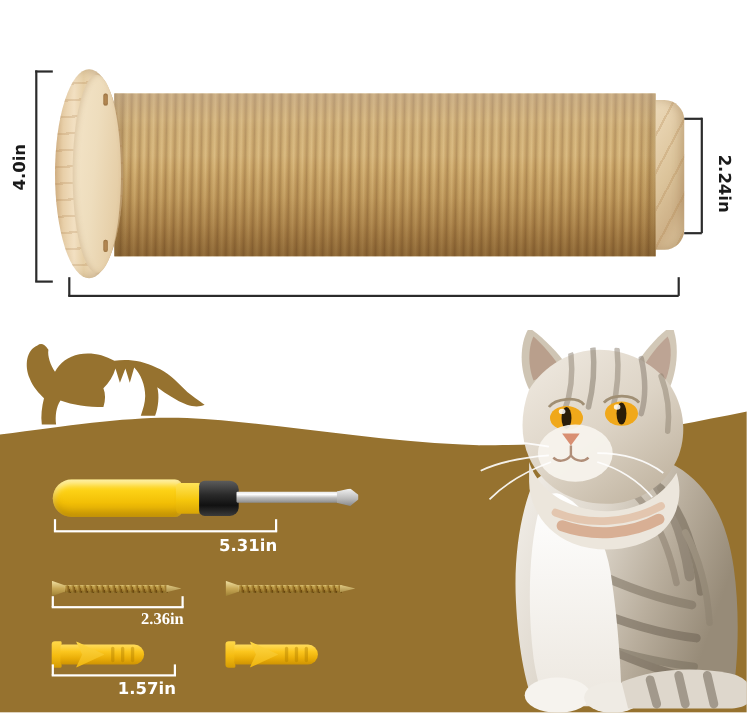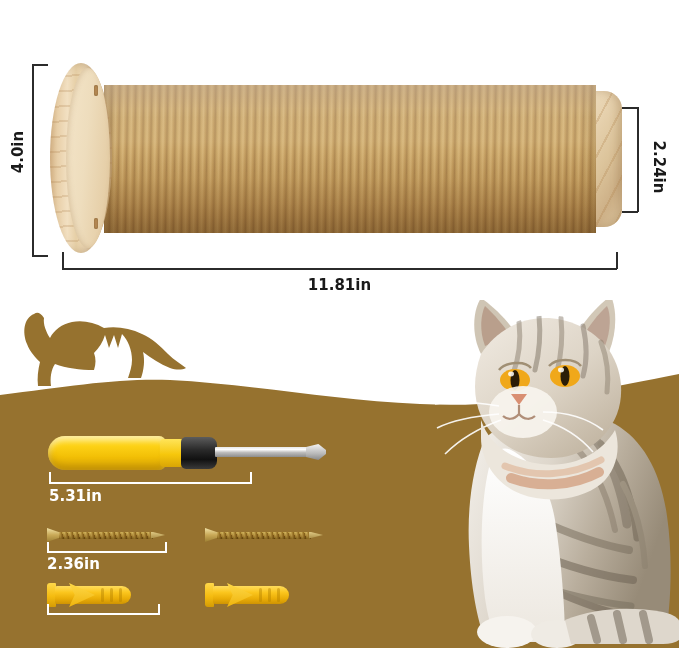--- a/index.html
+++ b/index.html
@@ -238,21 +238,21 @@
     position:absolute; top:5px; width:3px; height:14px;
     background: rgba(180,128,0,.45); border-radius:2px;
   }
 
   
   .wdim { position:absolute; background:#ffffff; }
   .wlabel {
     position:absolute;
     font-family:"DejaVu Sans", sans-serif;
     font-weight:bold; font-size:15px; color:#ffffff;
-    text-align:left;
+    text-align:right;
   }
 </style>
 </head>
 <body>
 
 <div id="page">
 
 
   <div class="product-area">
 
@@ -279,21 +279,20 @@
   <div class="label-v">4.0in</div>
 
   <div class="dim-line brk-v-right"></div>
   <div class="dim-line brk-v-right-t"></div>
   <div class="dim-line brk-v-right-b"></div>
   <div class="label-v2">2.24in</div>
 
   <div class="dim-line brk-h"></div>
   <div class="dim-line brk-h-l"></div>
   <div class="dim-line brk-h-r"></div>
-  <div class="label-h">11.81in</div>
 
   <div class="scene">
     <svg class="hill" viewBox="0 0 679 348" preserveAspectRatio="none">
       <path d="M0,95 C70,86 120,78 170,80 C250,84 330,100 420,104
                C500,108 570,96 679,74 L679,348 L0,348 Z" fill="#96722F"></path>
     </svg>
 
     <svg class="cat-silhouette" viewBox="0 0 200 105">
       <path fill="#96722F" d="
         M24,6 C14,10 12,24 17,36 C20,44 26,50 30,54
@@ -434,21 +433,21 @@
 
   <div class="screw" style="left:205px; top:528px; width:120px;">
     <div class="screw-head"></div>
     <div class="screw-shaft" style="left:12px; width:94px;"></div>
     <div class="screw-point" style="left:104px;"></div>
   </div>
 
   <div class="wdim" style="left:47px;  top:551px; width:120px; height:2px;"></div>
   <div class="wdim" style="left:47px;  top:542px; width:2px;  height:10px;"></div>
   <div class="wdim" style="left:165px; top:542px; width:2px;  height:10px;"></div>
-  <div class="wlabel" style="left:47px; top:555px; width:120px;">2.36in</div>
+  <div class="wlabel" style="left:47px; top:555px; width:120px;font-family:Liberation Serif, serif;">2.36in</div>
 
   <div class="anchor" style="left:47px; top:583px; width:90px;">
     <div class="anchor-flange"></div>
     <div class="anchor-body" style="width:76px;"></div>
     <div class="anchor-barb" style="left:22px;"></div>
     <div class="anchor-rib" style="left:54px;"></div>
     <div class="anchor-rib" style="left:63px;"></div>
     <div class="anchor-rib" style="left:72px;"></div>
   </div>
 
@@ -457,14 +456,15 @@
     <div class="anchor-body" style="width:76px;"></div>
     <div class="anchor-barb" style="left:22px;"></div>
     <div class="anchor-rib" style="left:54px;"></div>
     <div class="anchor-rib" style="left:63px;"></div>
     <div class="anchor-rib" style="left:72px;"></div>
   </div>
 
   <div class="wdim" style="left:47px;  top:613px; width:113px; height:2px;"></div>
   <div class="wdim" style="left:47px;  top:604px; width:2px;  height:10px;"></div>
   <div class="wdim" style="left:158px; top:604px; width:2px;  height:10px;"></div>
+  <div class="wlabel" style="left:47px; top:617px; width:113px;">1.57in</div>
 
 </div>
 
 </body></html>

